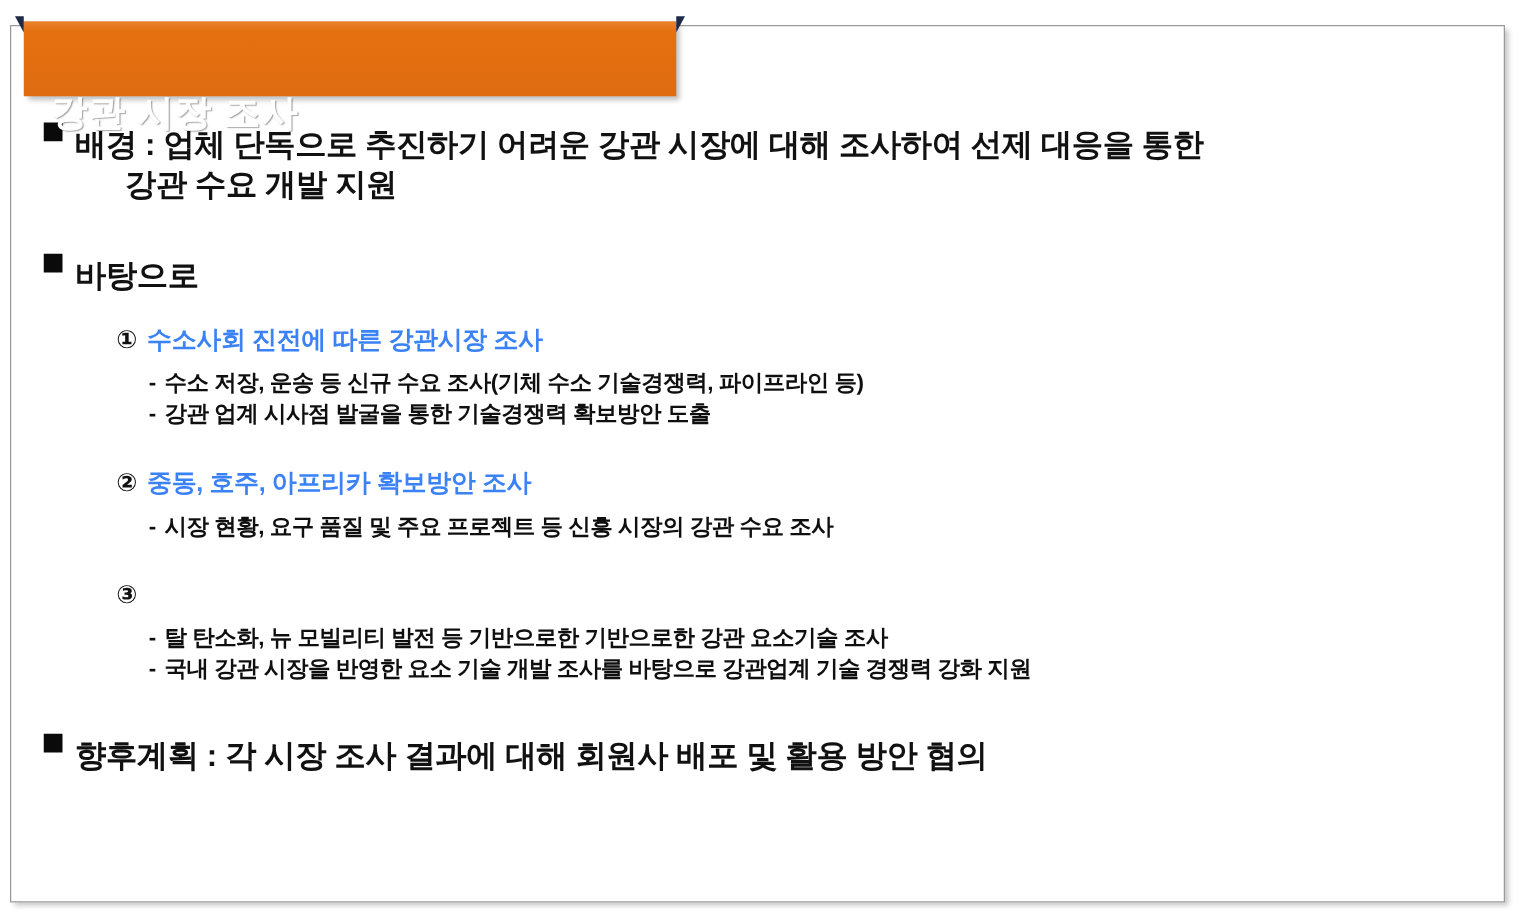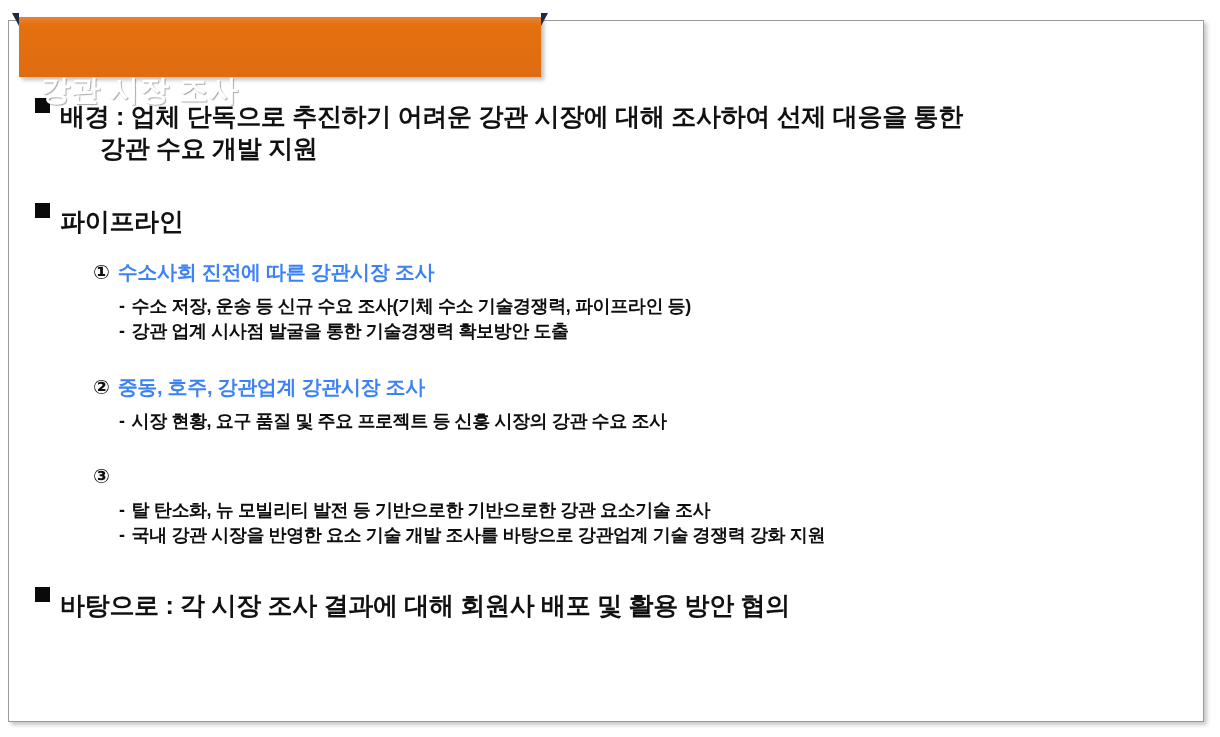--- a/index.html
+++ b/index.html
@@ -163,21 +163,21 @@
       <span class="txt">
         <span>배경 : 업체 단독으로 추진하기 어려운 강관 시장에 대해 조사하여 선제 대응을 통한</span>
         <span class="cont">강관 수요 개발 지원</span>
       </span>
     </div>
 
     <div class="sp-l"></div>
 
     <div class="lvl1">
       <span class="sq"></span>
-      <span class="txt">파이프라인</span>
+      <span class="txt">바탕으로</span>
     </div>
 
     <div class="sp-m"></div>
 
     <div class="lvl2">
       <span class="circ">①</span>
       <span class="txt">수소사회 진전에 따른 강관시장 조사</span>
     </div>
     <div class="sp-s"></div>
     <div class="lvl3">
@@ -186,21 +186,21 @@
     </div>
     <div class="lvl3">
       <span class="dash">-</span>
       <span class="txt">강관 업계 시사점 발굴을 통한 기술경쟁력 확보방안 도출</span>
     </div>
 
     <div class="sp-l"></div>
 
     <div class="lvl2">
       <span class="circ">②</span>
-      <span class="txt">중동, 호주, 강관업계 강관시장 조사</span>
+      <span class="txt">중동, 호주, 아프리카 확보방안 조사</span>
     </div>
     <div class="sp-s"></div>
     <div class="lvl3">
       <span class="dash">-</span>
       <span class="txt">시장 현황, 요구 품질 및 주요 프로젝트 등 신흥 시장의 강관 수요 조사</span>
     </div>
 
     <div class="sp-l"></div>
 
     <div class="lvl2">
@@ -213,17 +213,17 @@
     </div>
     <div class="lvl3">
       <span class="dash">-</span>
       <span class="txt">국내 강관 시장을 반영한 요소 기술 개발 조사를 바탕으로 강관업계 기술 경쟁력 강화 지원</span>
     </div>
 
     <div class="sp-l"></div>
 
     <div class="lvl1">
       <span class="sq"></span>
-      <span class="txt">바탕으로 : 각 시장 조사 결과에 대해 회원사 배포 및 활용 방안 협의</span>
+      <span class="txt">향후계획 : 각 시장 조사 결과에 대해 회원사 배포 및 활용 방안 협의</span>
     </div>
 
   </div>
 </div>
 
 </body></html>

